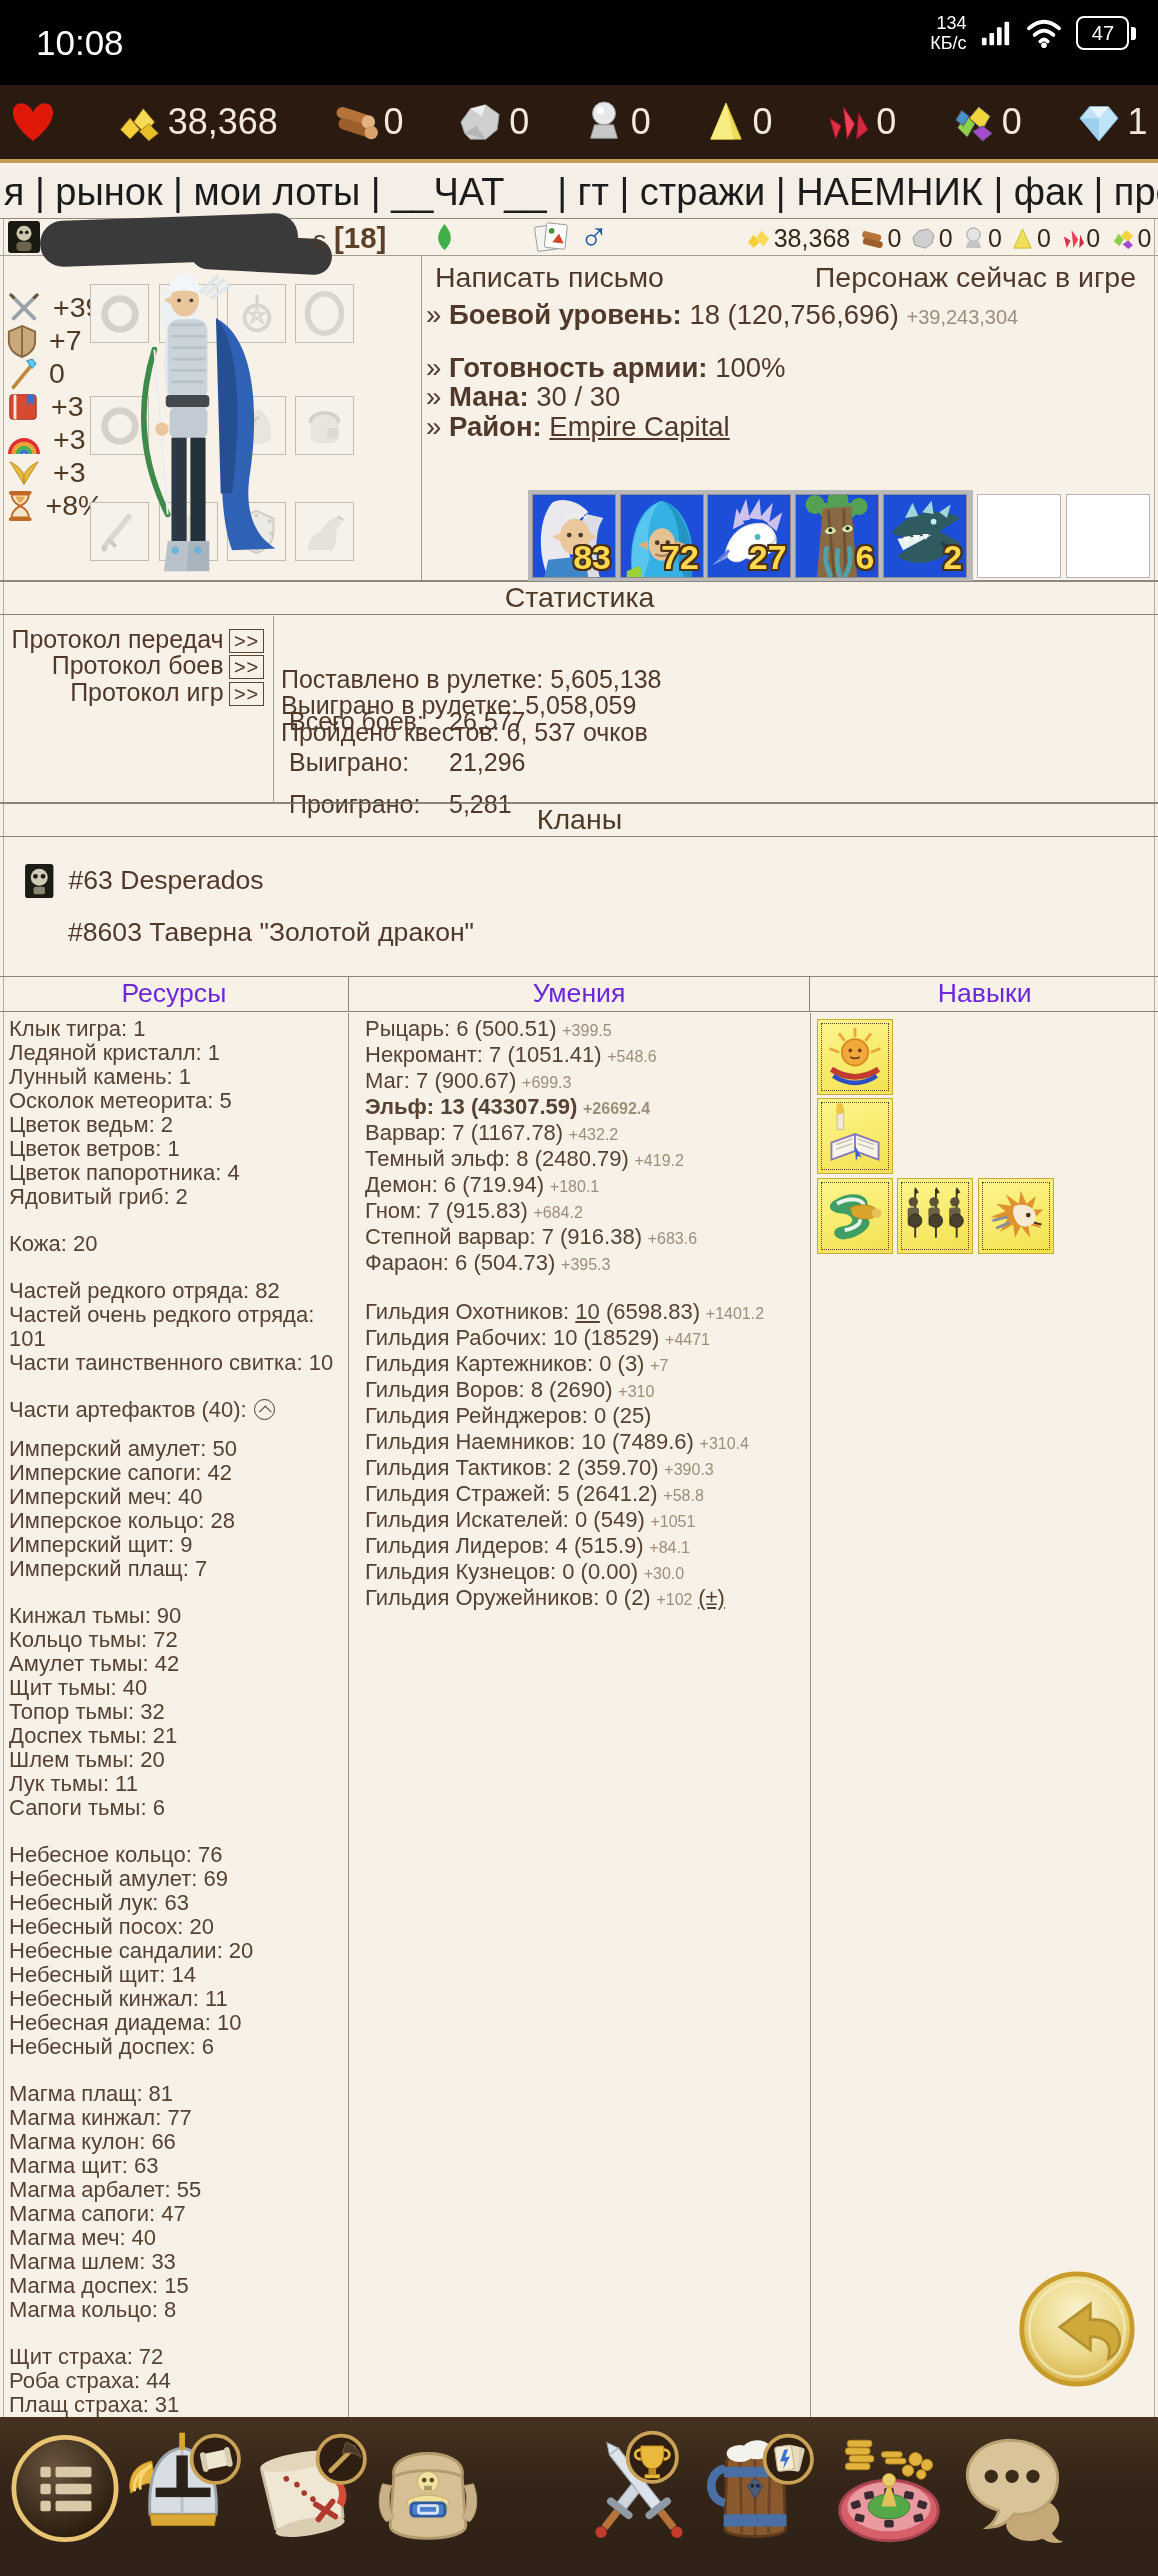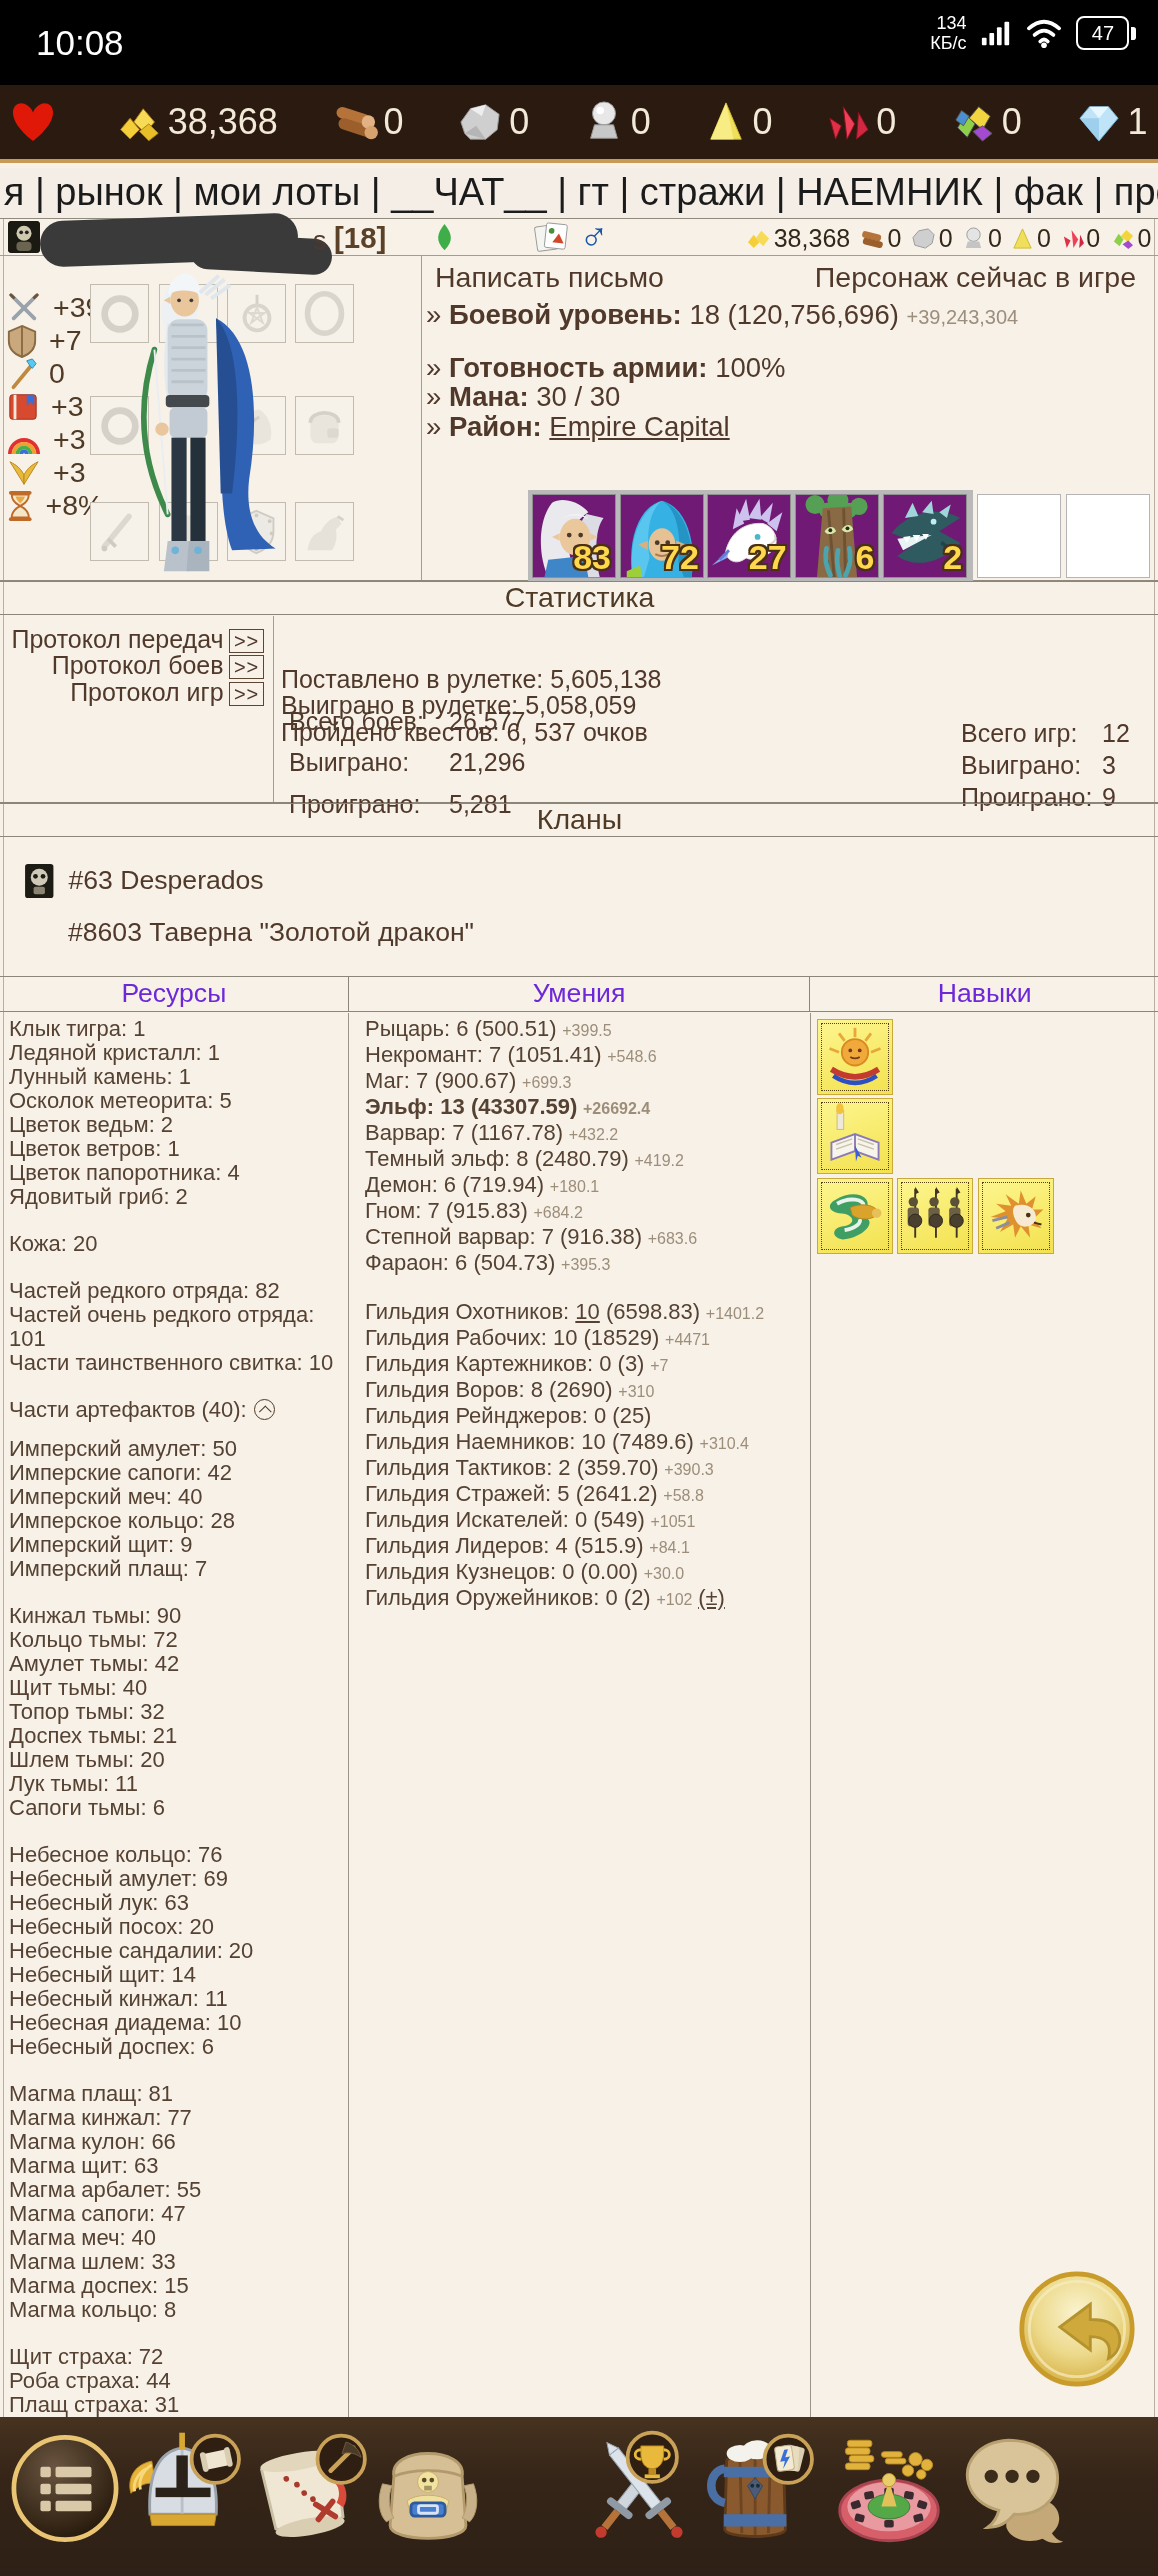--- a/index.html
+++ b/index.html
@@ -41,21 +41,21 @@
   .stval{font-size:28.5px;color:#4f3a26;min-width:57px;}
   .slot{position:absolute;width:59px;height:59px;background:#f6f1e9;border:0.9px solid #c2bcb0;box-sizing:border-box;display:flex;align-items:center;justify-content:center;}
   .charart{position:absolute;left:126px;top:47px;z-index:3;}
   .wletter{position:absolute;left:435px;top:42px;font-size:28.5px;}
   .online{position:absolute;right:23px;top:42px;font-size:28.5px;}
   .irow{position:absolute;left:426px;font-size:27.5px;white-space:nowrap;}
   .irow b{font-weight:bold;}
   .delta{font-size:20px;color:#9c8e7d;margin-left:7.6px;}
   .ulink{text-decoration:underline;}
   .armyframe{position:absolute;left:528px;top:271px;width:445px;height:91px;background:#b9b9b9;display:flex;gap:3.8px;padding:3.8px;box-sizing:border-box;}
-  .aslot{position:relative;width:84px;height:84px;background:#701a75;border:0.9px solid #8f8f8f;box-sizing:border-box;overflow:hidden;}
+  .aslot{position:relative;width:84px;height:84px;background:#1d4ed8;border:0.9px solid #8f8f8f;box-sizing:border-box;overflow:hidden;}
   .aslot .cnt{position:absolute;right:3.8px;bottom:0px;font-size:34px;font-weight:bold;color:#ffd84d;
      text-shadow:1.9px 1.9px 0 #4a3114,-1.9px 1.9px 0 #4a3114,1.9px -1.9px 0 #4a3114,-1.9px -1.9px 0 #4a3114,0 1.9px 0 #4a3114,0 -1.9px 0 #4a3114,1.9px 0 0 #4a3114,-1.9px 0 0 #4a3114;}
   .aslot.empty{position:absolute;background:#fff;border:0.9px solid #b5b5b5;}
   
   .sechead{position:absolute;left:0;width:1159px;height:34px;border-top:1.9px solid #8b857a;border-bottom:1.9px solid #8b857a;
            box-sizing:border-box;text-align:center;font-size:28.5px;line-height:31px;color:#4f3a26;}
   
   .statbody{position:absolute;top:616px;left:0;width:1159px;height:187px;border-bottom:1.9px solid #8b857a;box-sizing:border-box;font-size:25px;}
   .protocols{position:absolute;left:0;top:9.5px;width:264px;text-align:right;}
   .prow{height:26.6px;line-height:26.6px;margin-bottom:0;}
@@ -637,25 +637,20 @@
     <div class="roulette">
       <div class="rrow"><span>Поставлено в рулетке:</span> <span>5,605,138</span></div>
       <div class="rrow"><span>Выиграно в рулетке:</span> <span>5,058,059</span></div>
       <div class="rrow"><span>Пройдено квестов:</span> <span>6, 537 очков</span></div>
     </div>
     <div class="battles">
       <div class="brow"><span class="lb">Всего боев:</span><span>26,577</span></div>
       <div class="brow"><span class="lb">Выиграно:</span><span>21,296</span></div>
       <div class="brow"><span class="lb">Проиграно:</span><span>5,281</span></div>
     </div>
-    <div class="games">
-      <div class="grow"><span class="lb">Всего игр:</span><span>12</span></div>
-      <div class="grow"><span class="lb">Выиграно:</span><span>3</span></div>
-      <div class="grow"><span class="lb">Проиграно:</span><span>9</span></div>
-    </div>
   </div>
 
   <div class="sechead" style="top:803px;">Кланы</div>
   <div class="clansbody">
     <div class="clanrow1">
       <span>
           <svg width="28.5" height="34" viewBox="0 0 30 36">
             <rect width="30" height="36" rx="3" fill="#1c1c14"></rect>
             <circle cx="15" cy="14" r="9" fill="#cfc9b8"></circle>
             <circle cx="11" cy="13" r="2.5" fill="#1c1c14"></circle>

